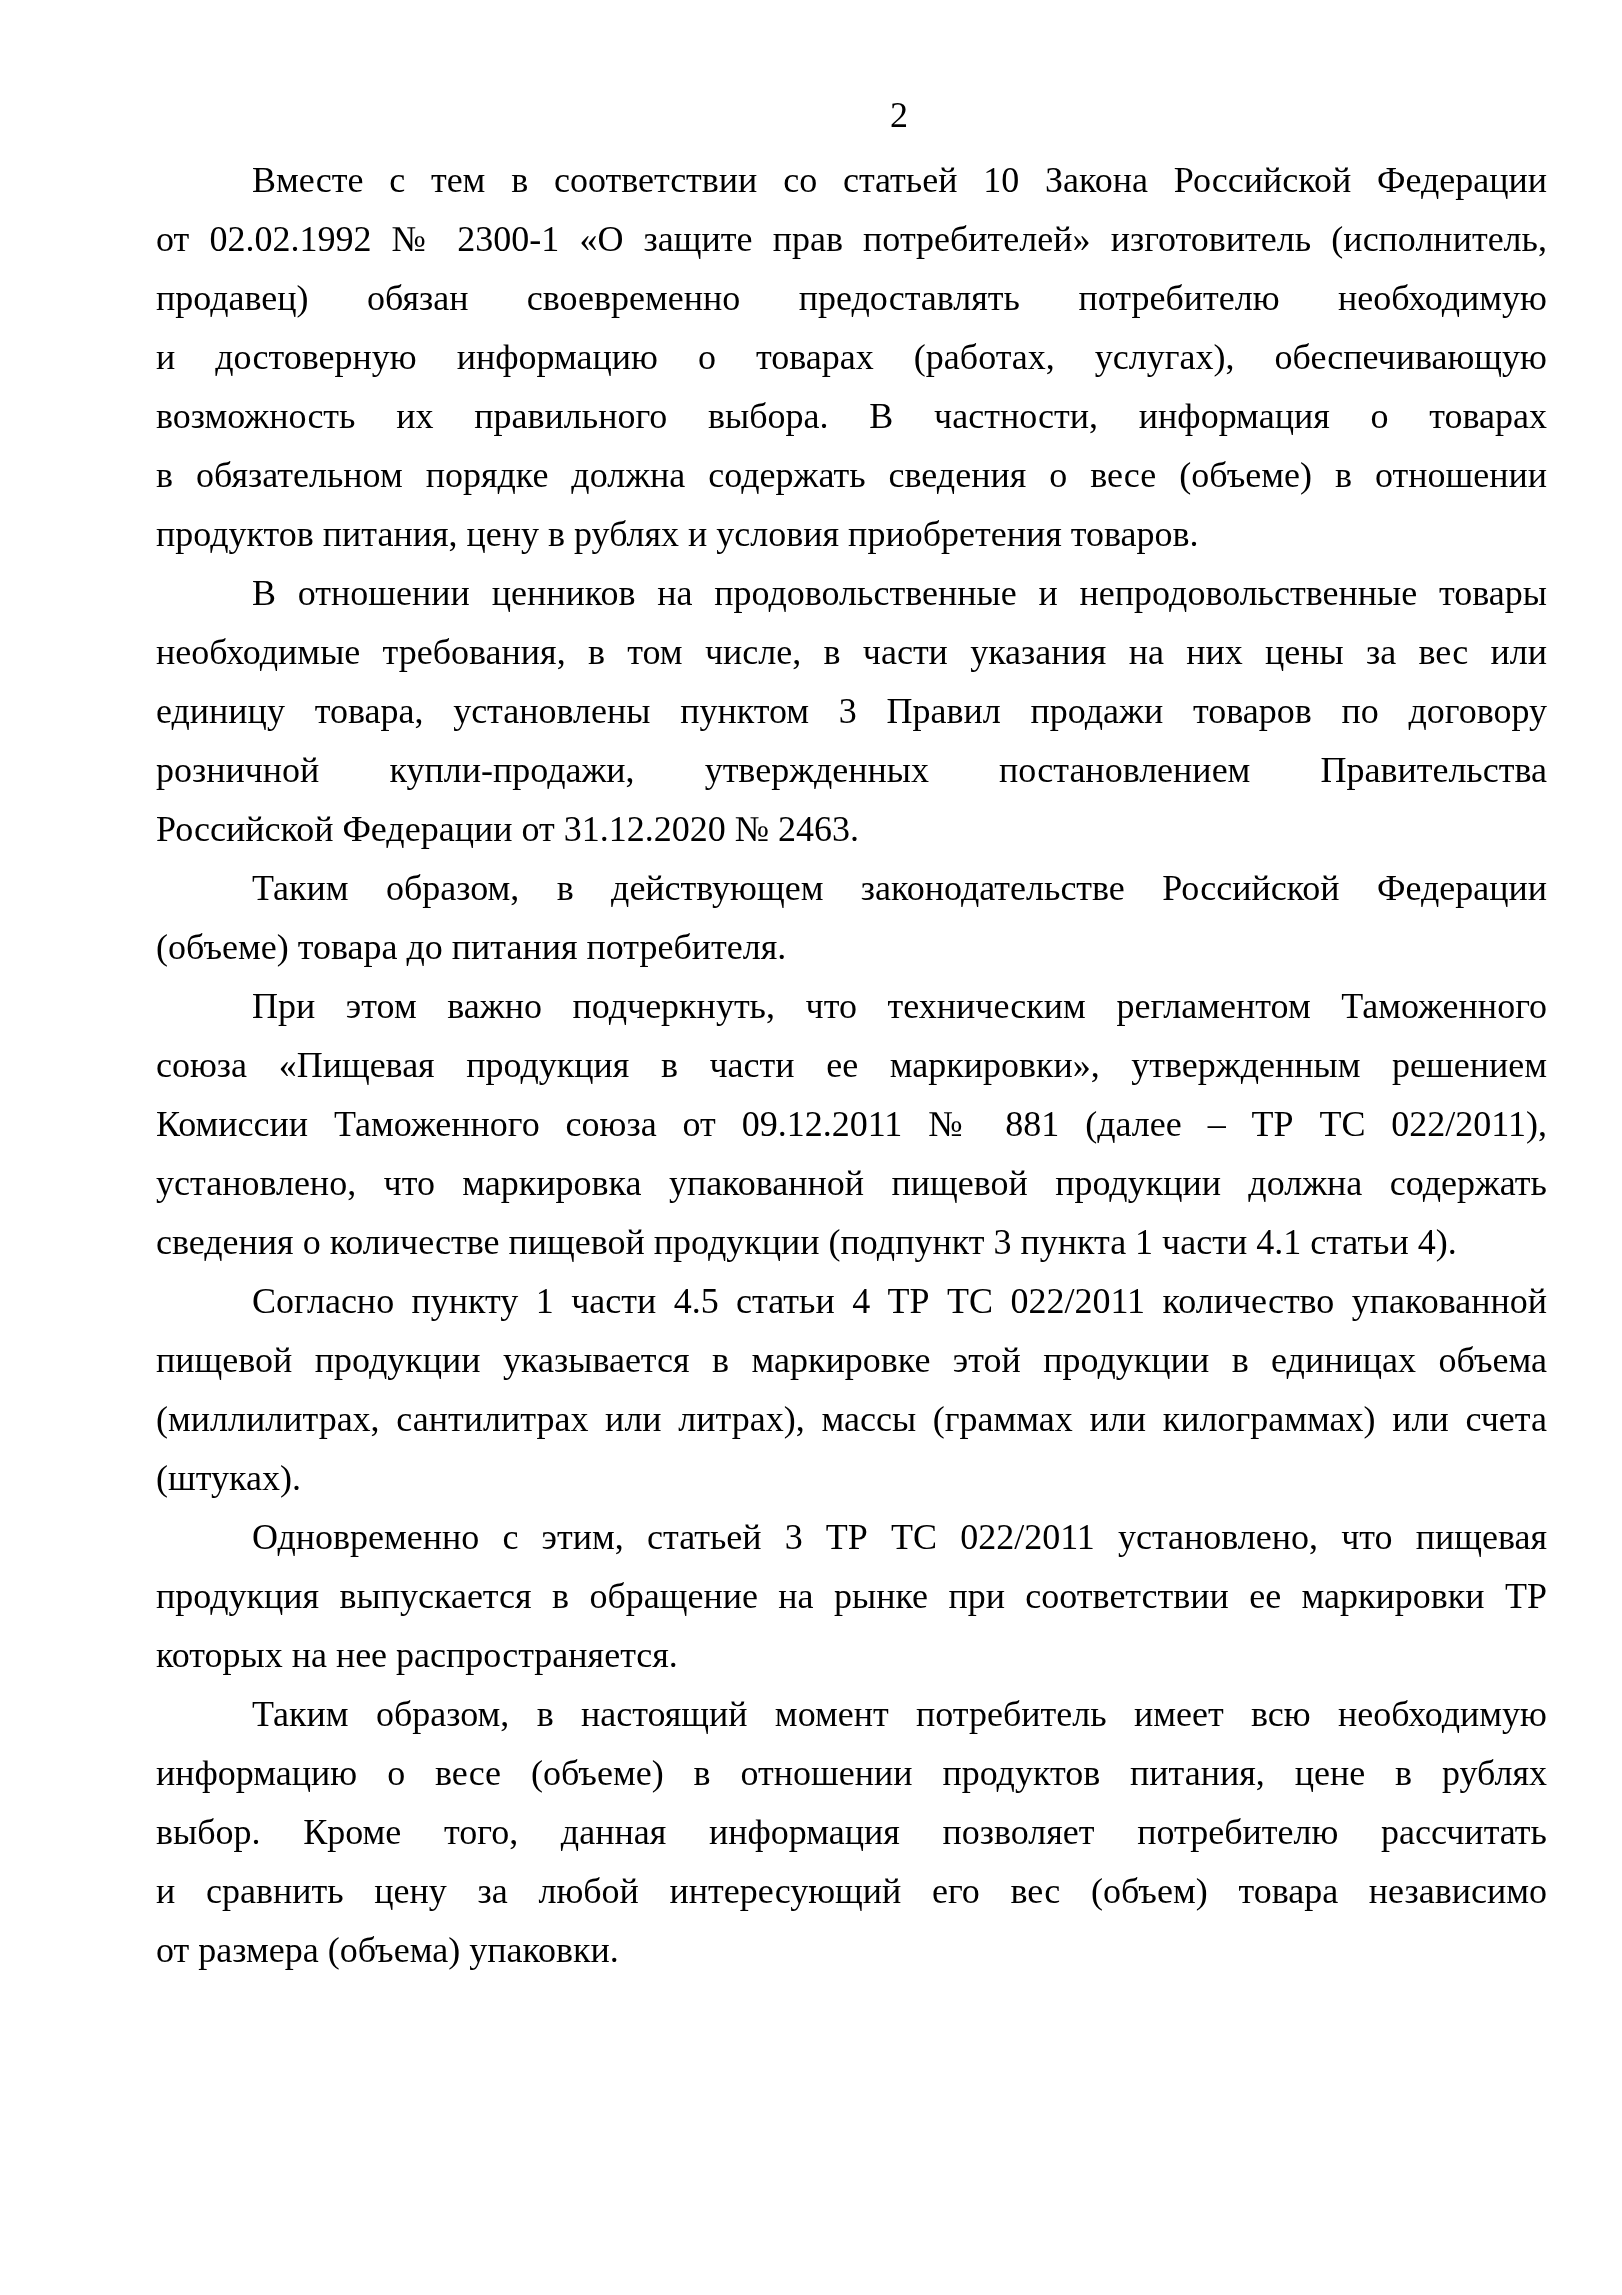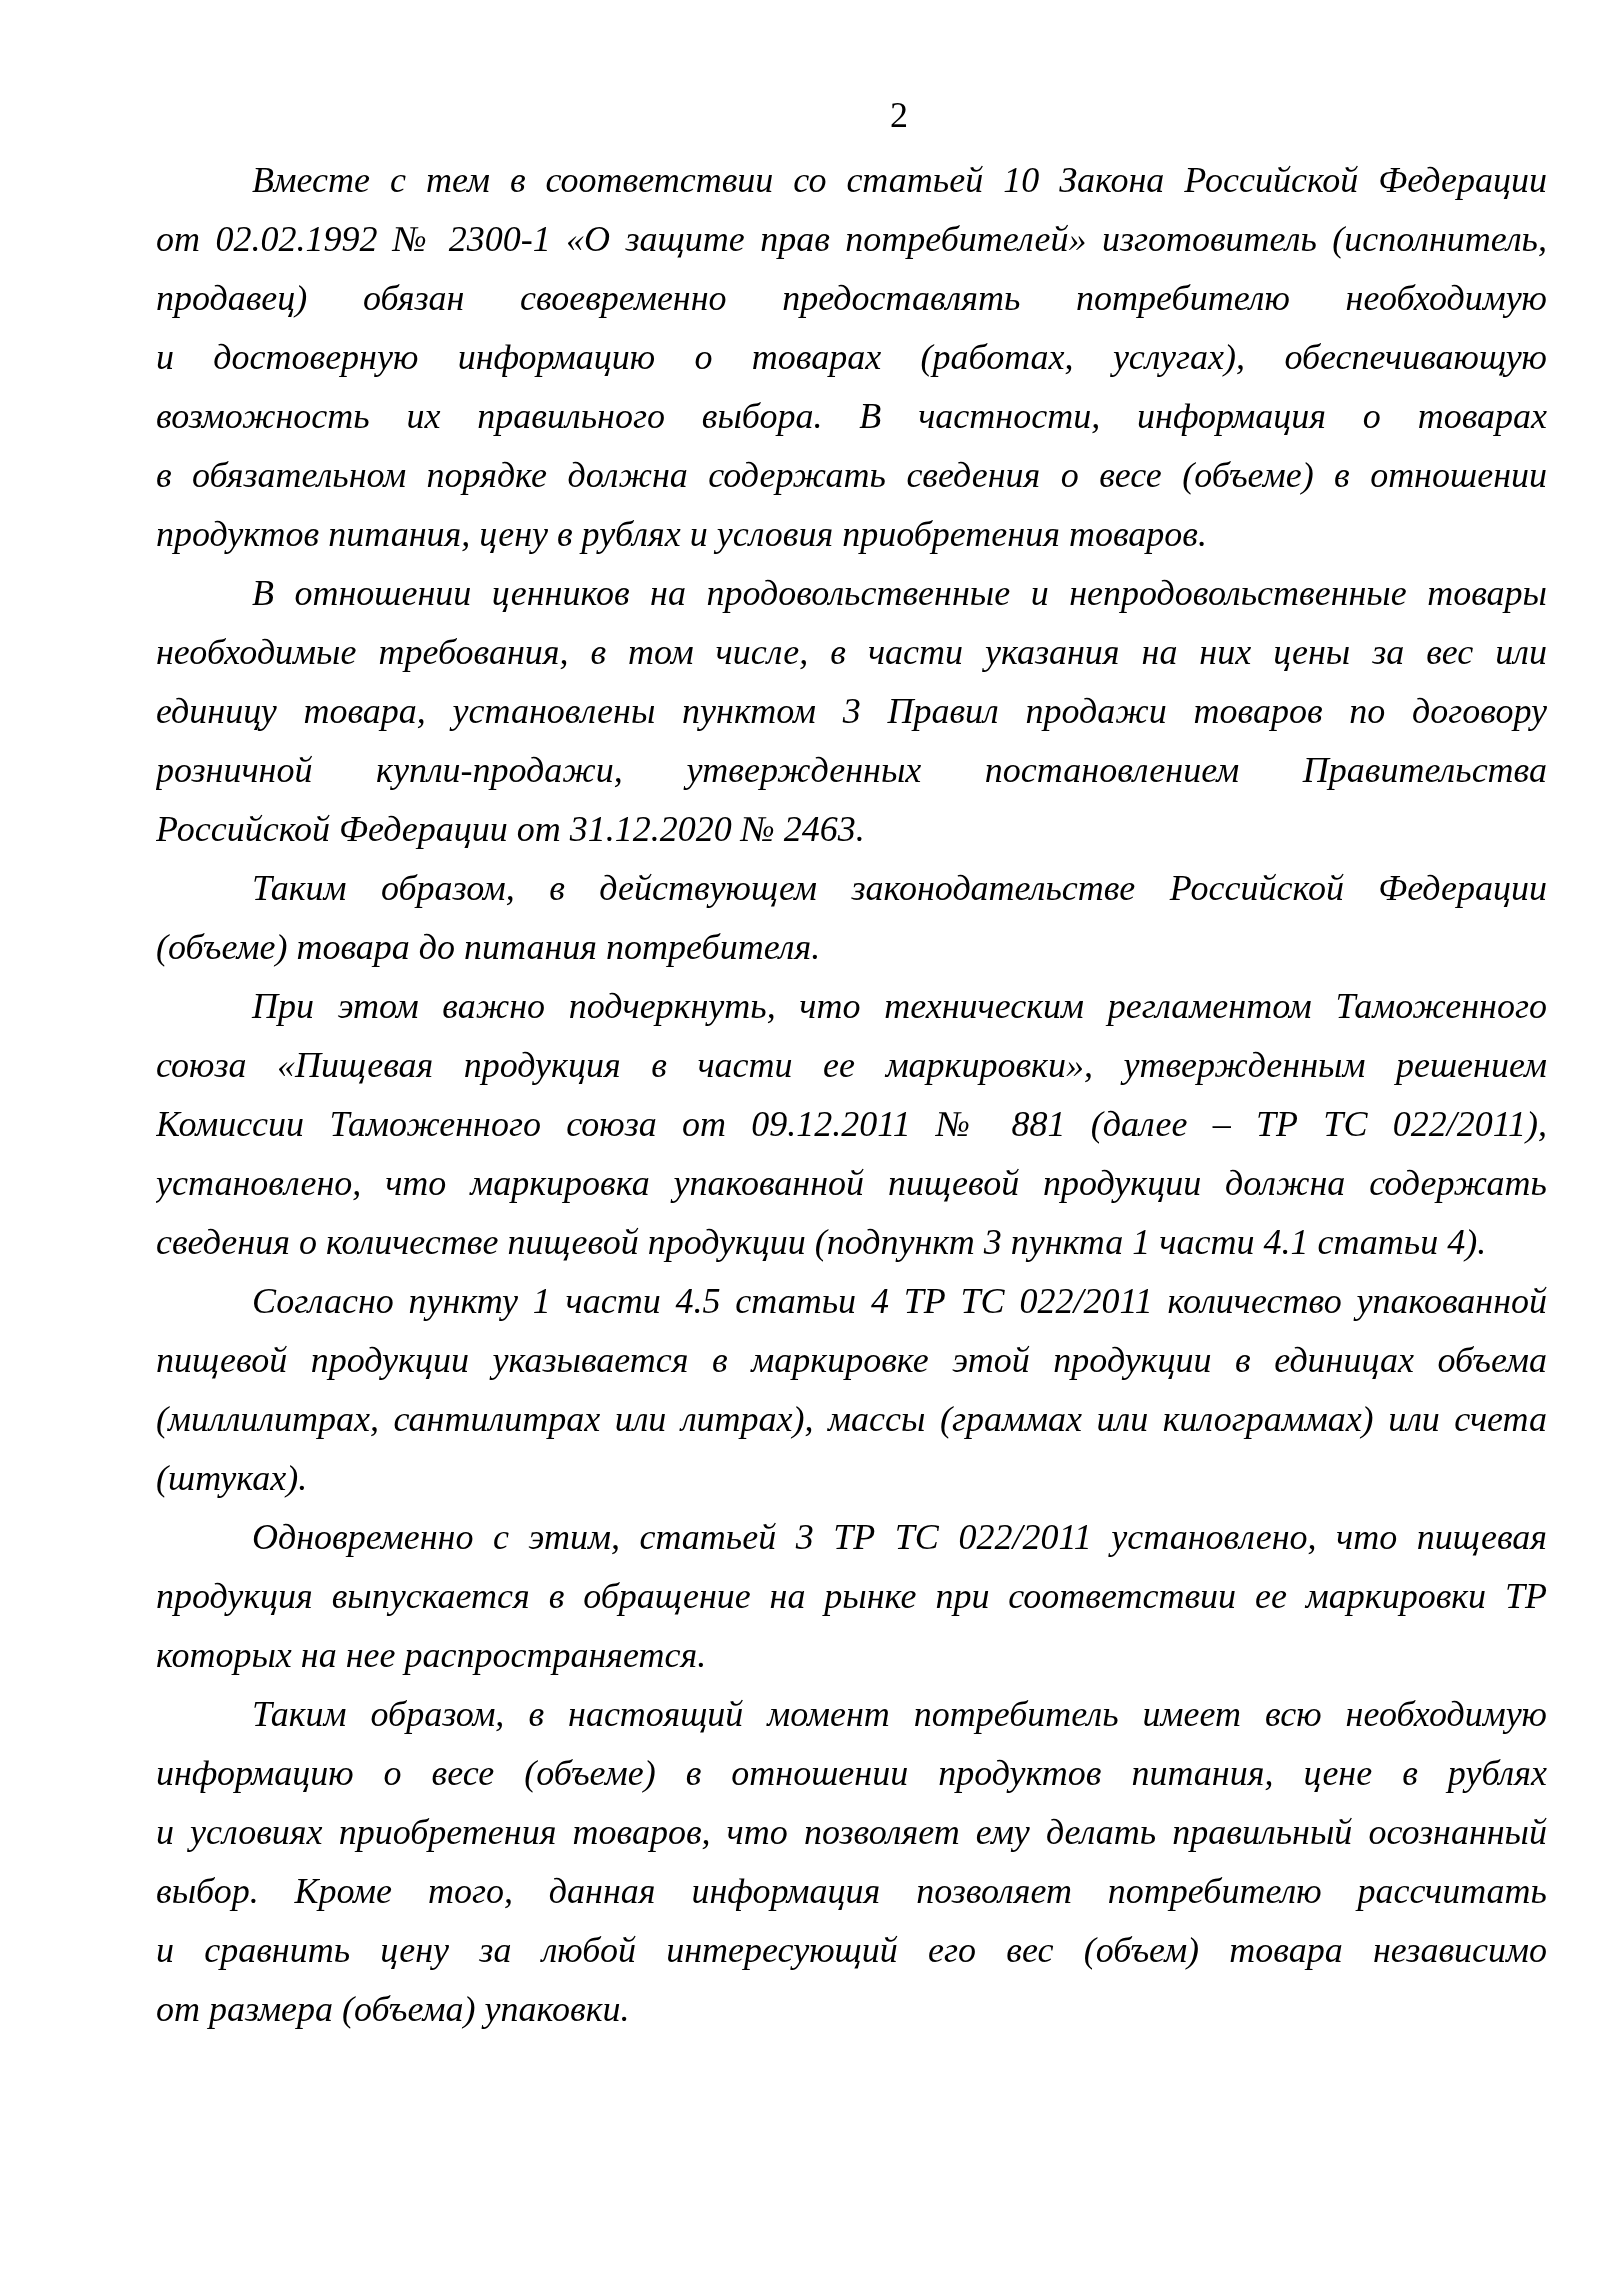--- a/index.html
+++ b/index.html
@@ -28,21 +28,20 @@
     position: absolute;
     top: 151px;
     left: 156px;
     width: 1391px;
   }
   .para { margin: 0; padding: 0; }
   .line {
     height: 59px;
     line-height: 59px;
     overflow: hidden;
-    font-style: italic;
   }
   .line.just {
     text-align: justify;
     text-align-last: justify;
     text-justify: inter-word;
   }
   .line.indent {
     text-indent: 96px;
   }
 </style>
@@ -86,20 +85,19 @@
         <div class="line">(штуках).</div>
       </div>
       <div class="para">
         <div class="line indent just">Одновременно с этим, статьей 3 ТР ТС 022/2011 установлено, что пищевая</div>
         <div class="line just">продукция выпускается в обращение на рынке при соответствии ее маркировки ТР</div>
         <div class="line">которых на нее распространяется.</div>
       </div>
       <div class="para">
         <div class="line indent just">Таким образом, в настоящий момент потребитель имеет всю необходимую</div>
         <div class="line just">информацию о весе (объеме) в отношении продуктов питания, цене в рублях</div>
-        <div class="line just">и условиях приобретения товаров, что позволяет ему делать правильный осознанный</div>
         <div class="line just">выбор. Кроме того, данная информация позволяет потребителю рассчитать</div>
         <div class="line just">и сравнить цену за любой интересующий его вес (объем) товара независимо</div>
         <div class="line">от размера (объема) упаковки.</div>
       </div>
     </div>
 </div>
 
 
 </body></html>

